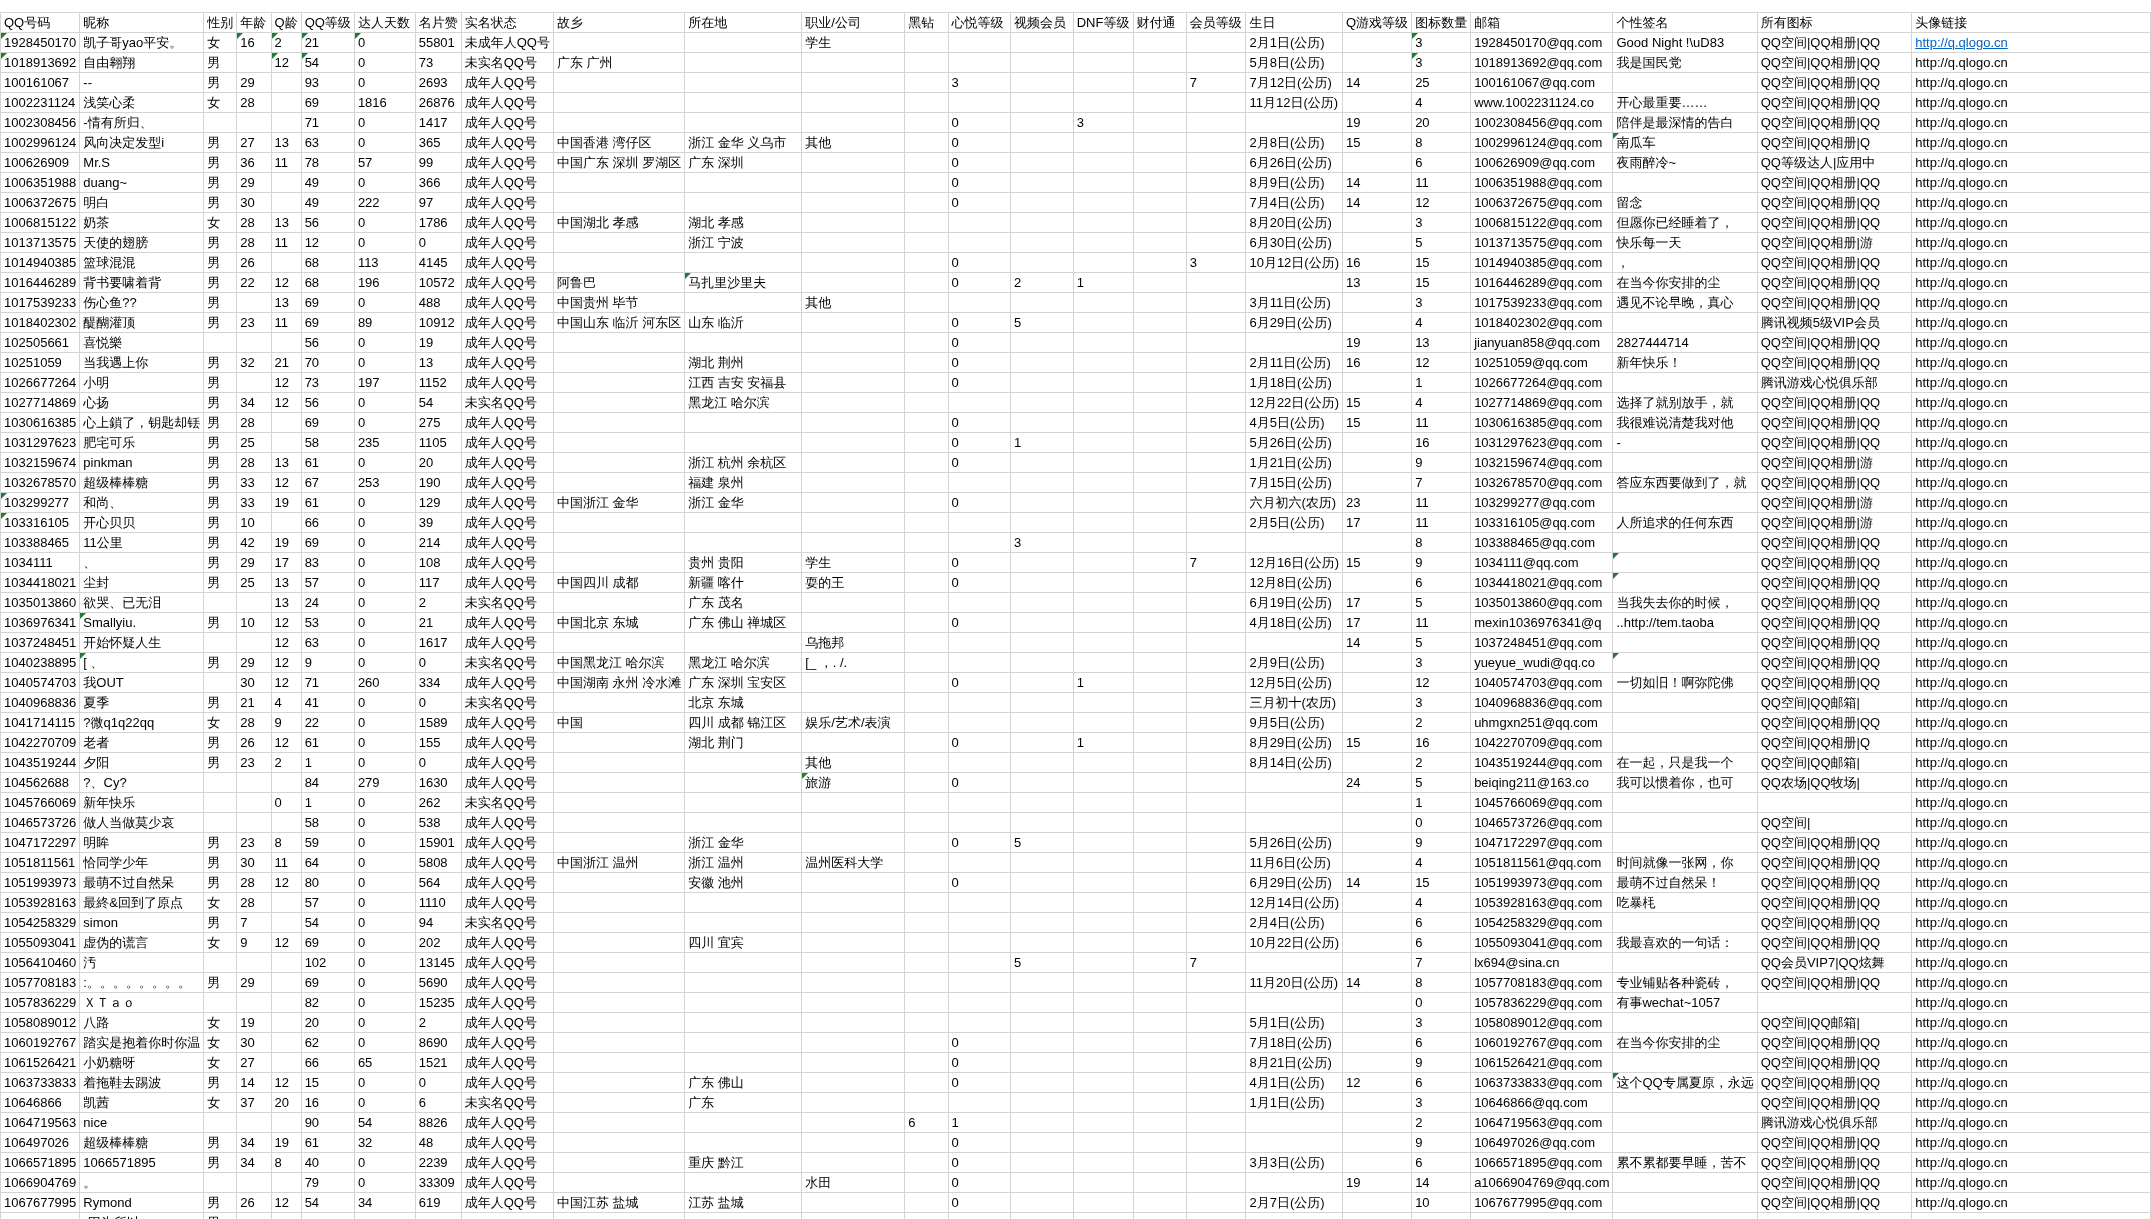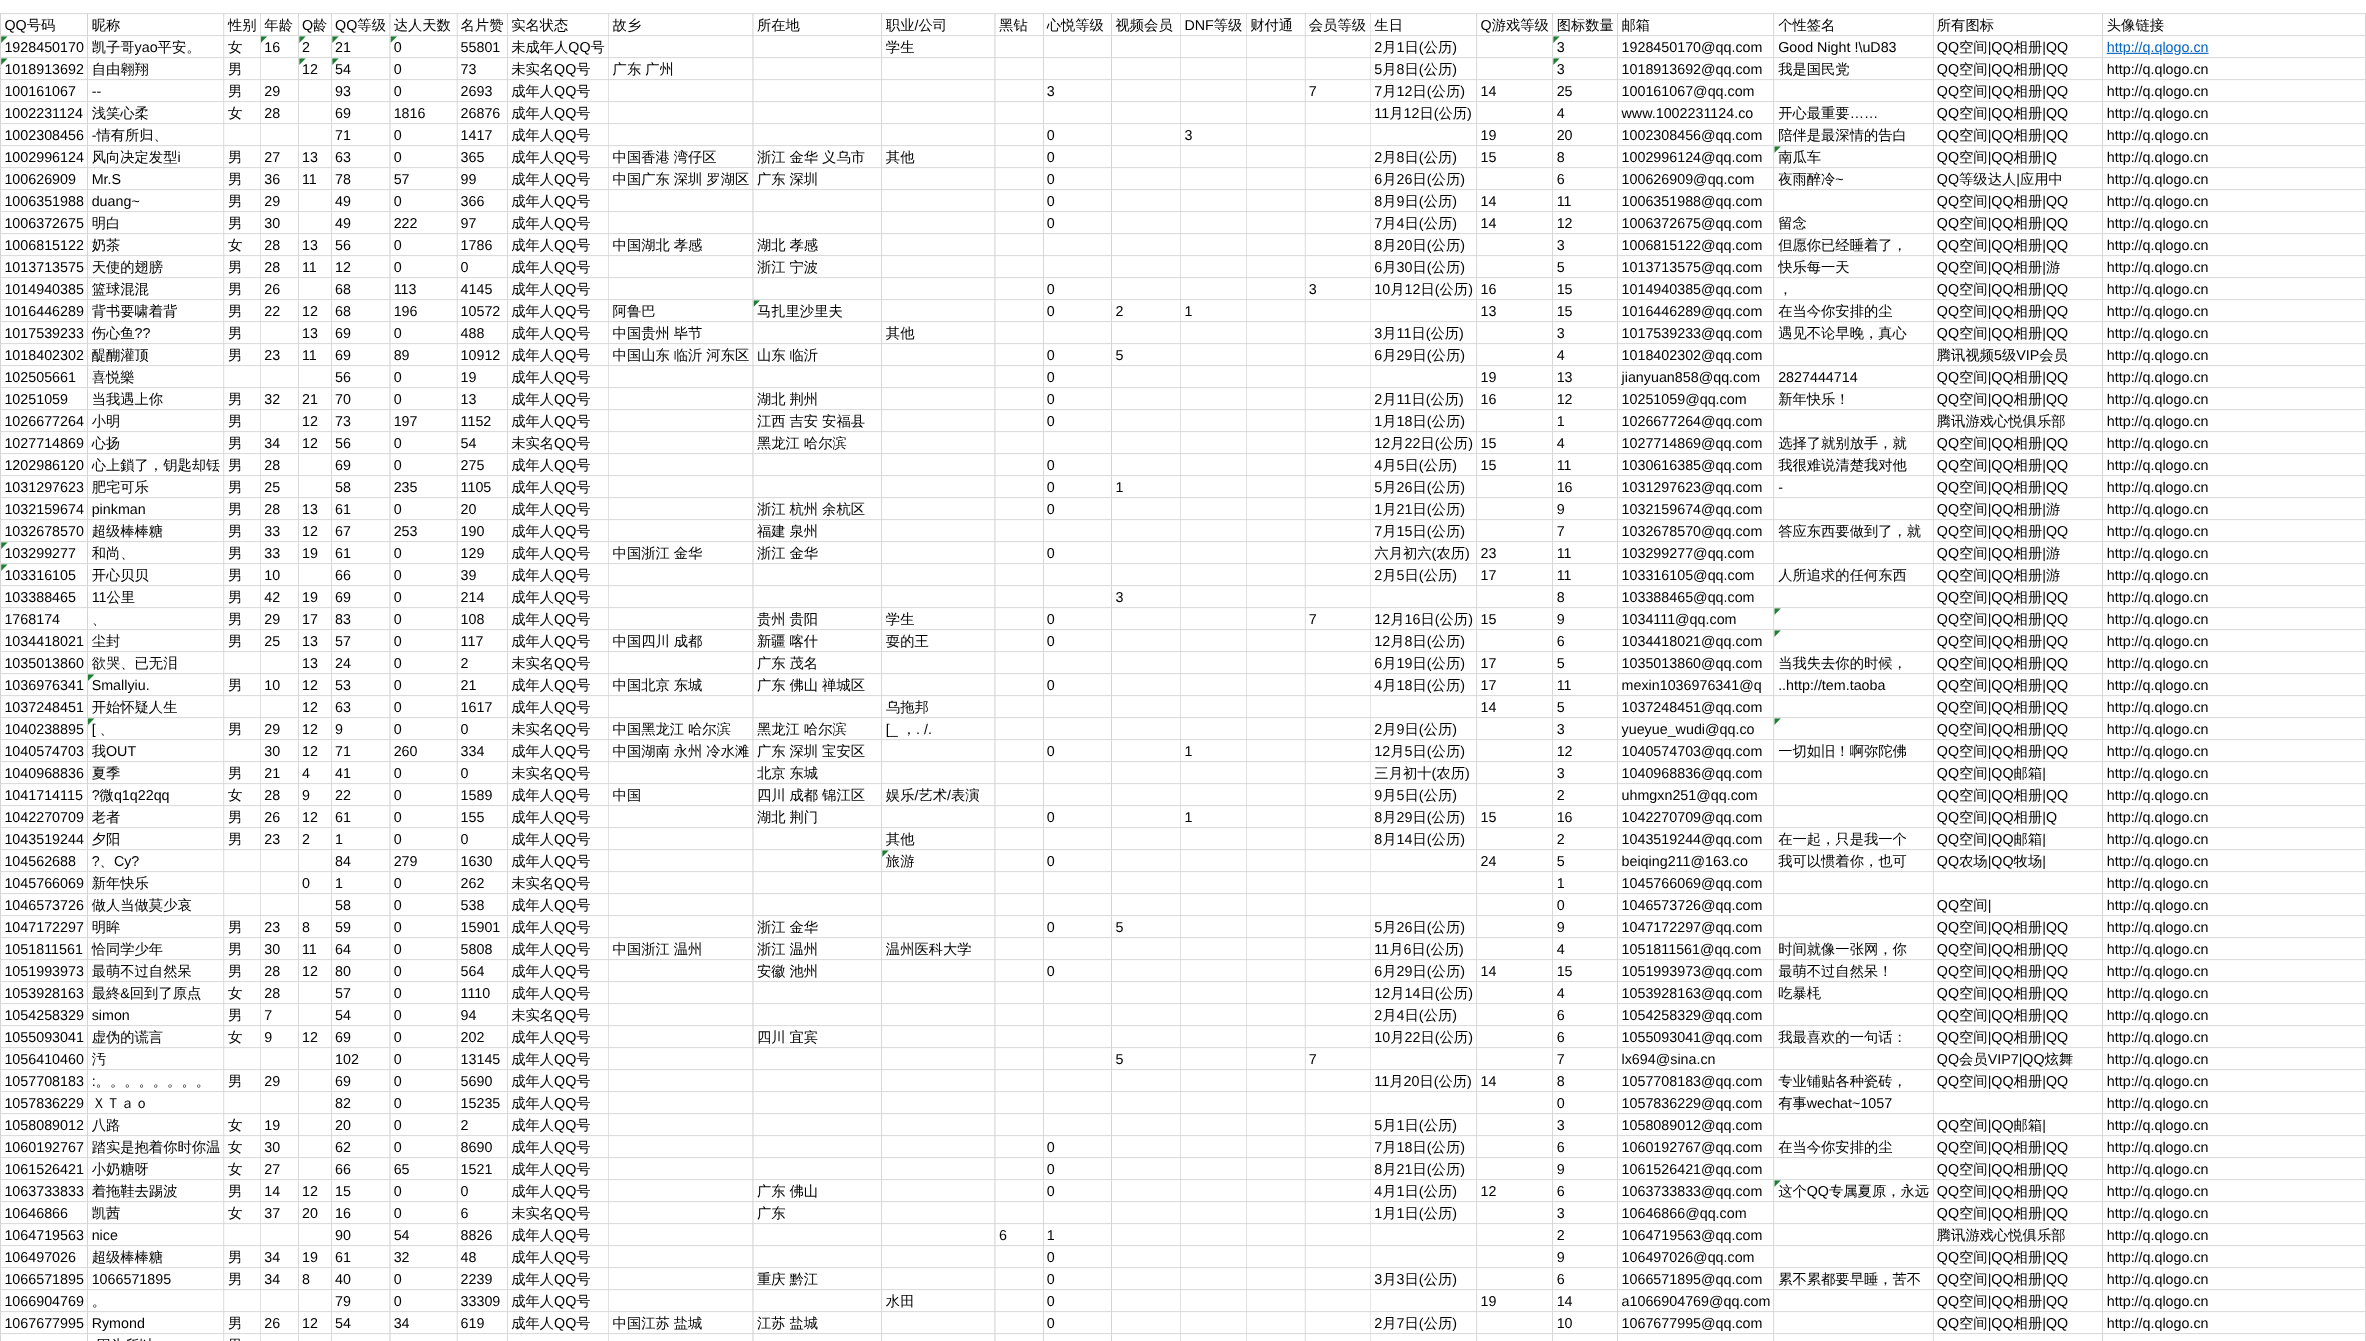--- a/index.html
+++ b/index.html
@@ -592,21 +592,21 @@
           <td></td>
           <td>12月22日(公历)</td>
           <td>15</td>
           <td>4</td>
           <td>1027714869@qq.com</td>
           <td>选择了就别放手，就</td>
           <td>QQ空间|QQ相册|QQ</td>
           <td>http://q.qlogo.cn</td>
         </tr>
         <tr>
-          <td>1202986120</td>
+          <td>1030616385</td>
           <td>心上鎖了，钥匙却铥</td>
           <td>男</td>
           <td>28</td>
           <td></td>
           <td>69</td>
           <td>0</td>
           <td>275</td>
           <td>成年人QQ号</td>
           <td></td>
           <td></td>
@@ -781,21 +781,21 @@
           <td></td>
           <td></td>
           <td></td>
           <td>8</td>
           <td>103388465@qq.com</td>
           <td></td>
           <td>QQ空间|QQ相册|QQ</td>
           <td>http://q.qlogo.cn</td>
         </tr>
         <tr>
-          <td>1768174</td>
+          <td>1034111</td>
           <td>、</td>
           <td>男</td>
           <td>29</td>
           <td>17</td>
           <td>83</td>
           <td>0</td>
           <td>108</td>
           <td>成年人QQ号</td>
           <td></td>
           <td>贵州 贵阳</td>

